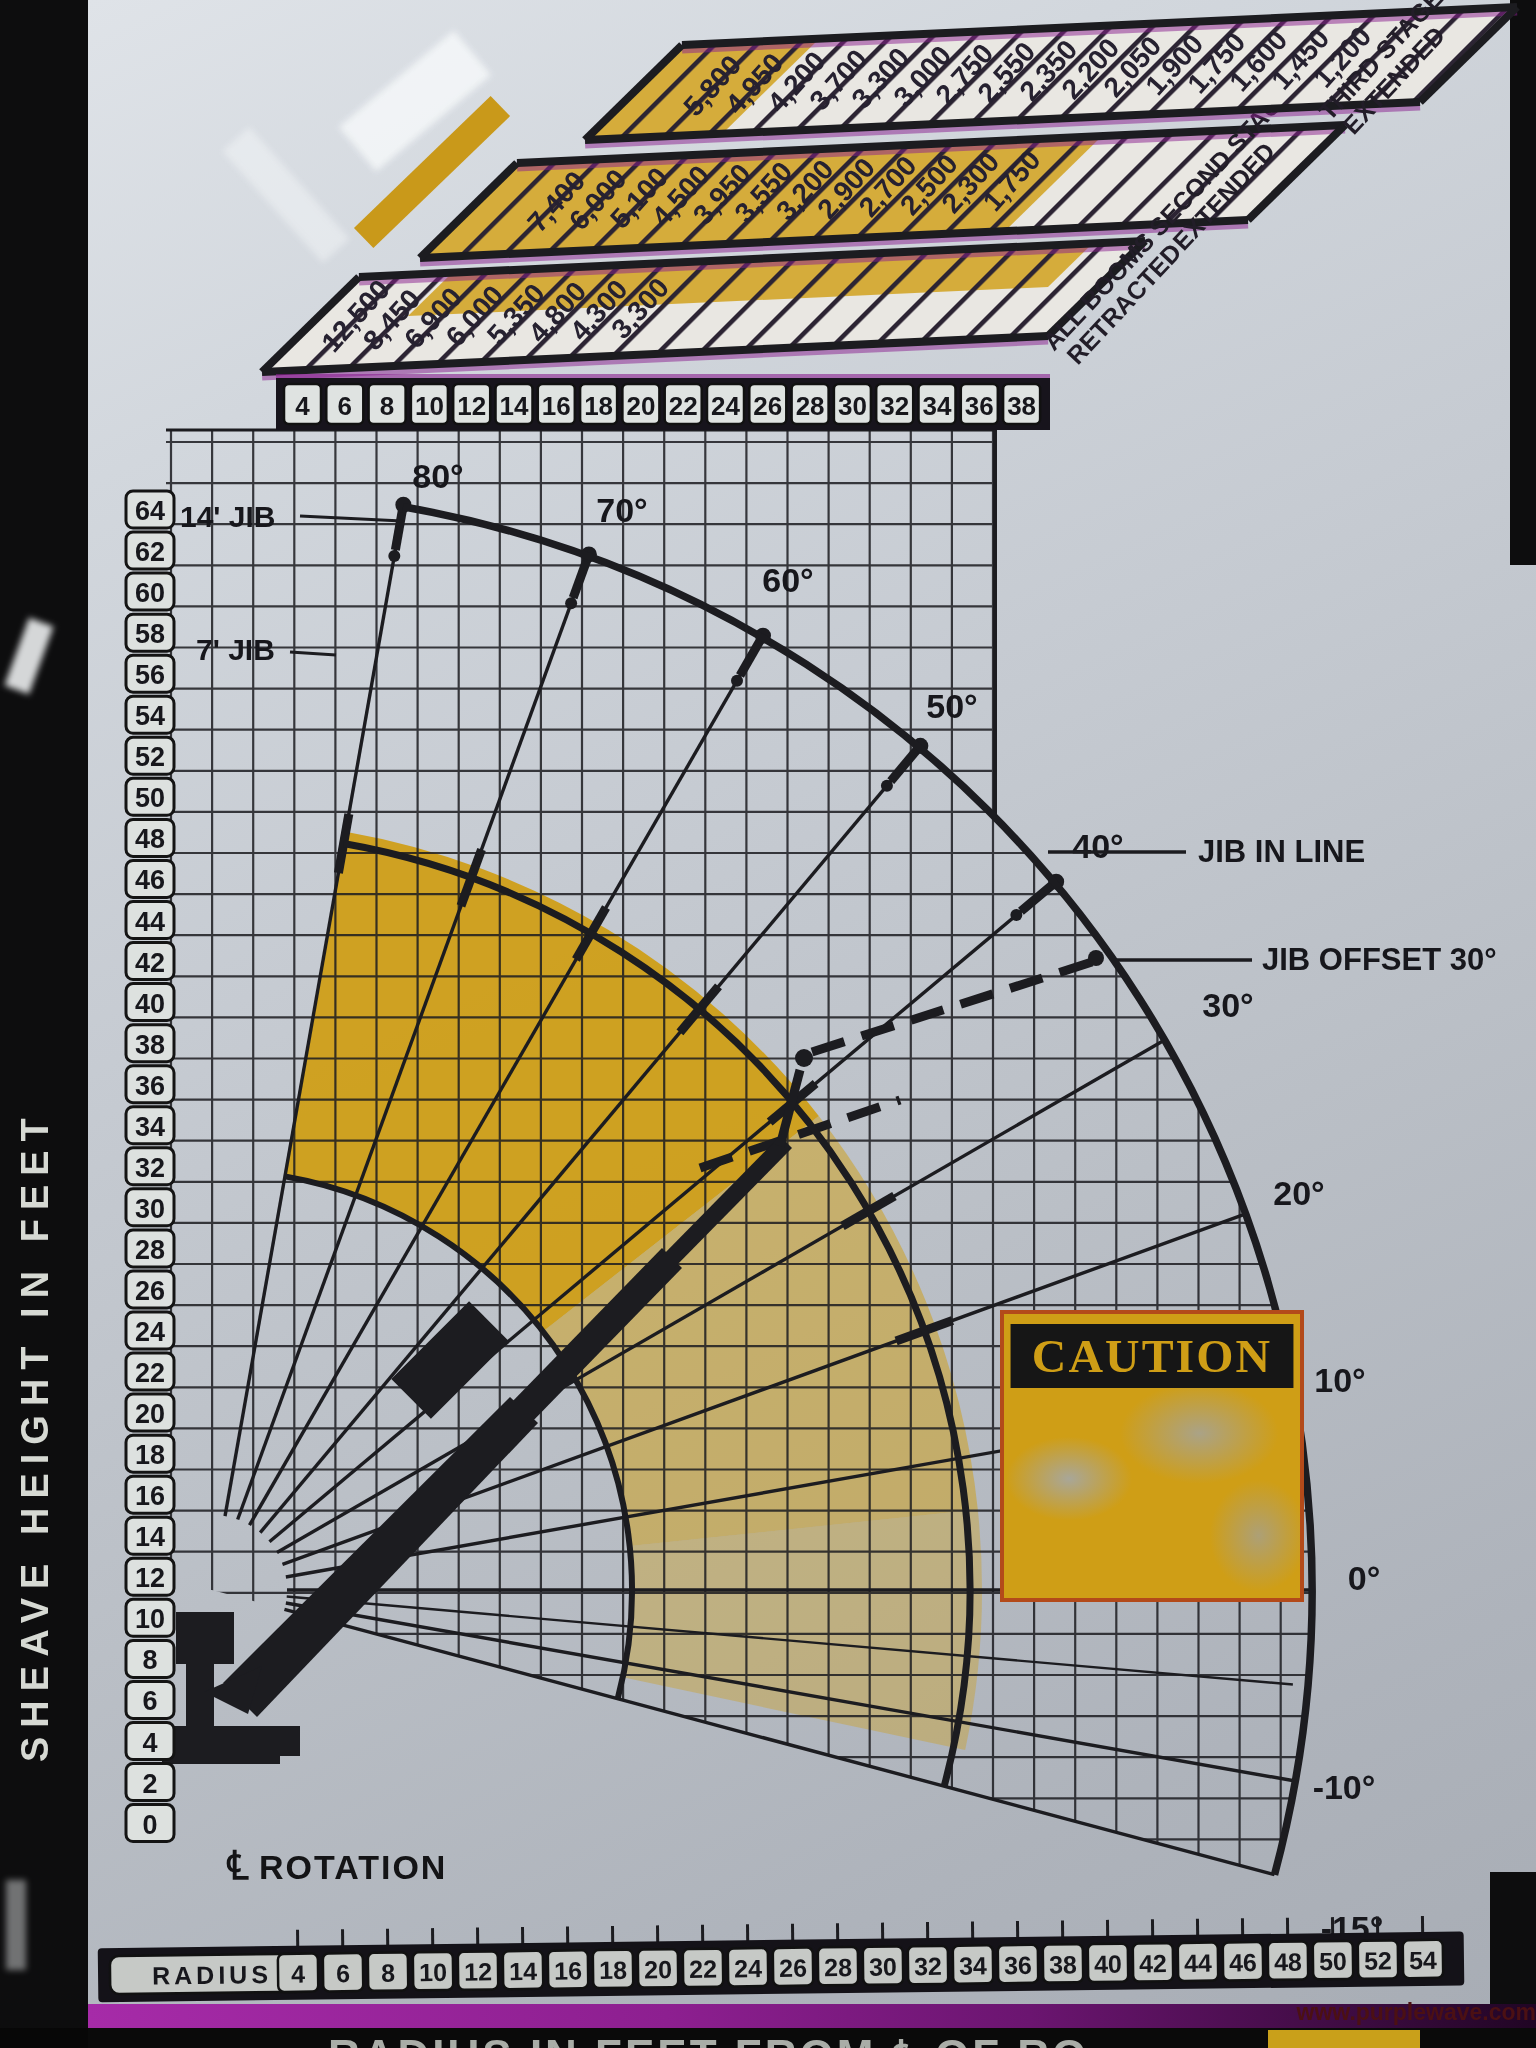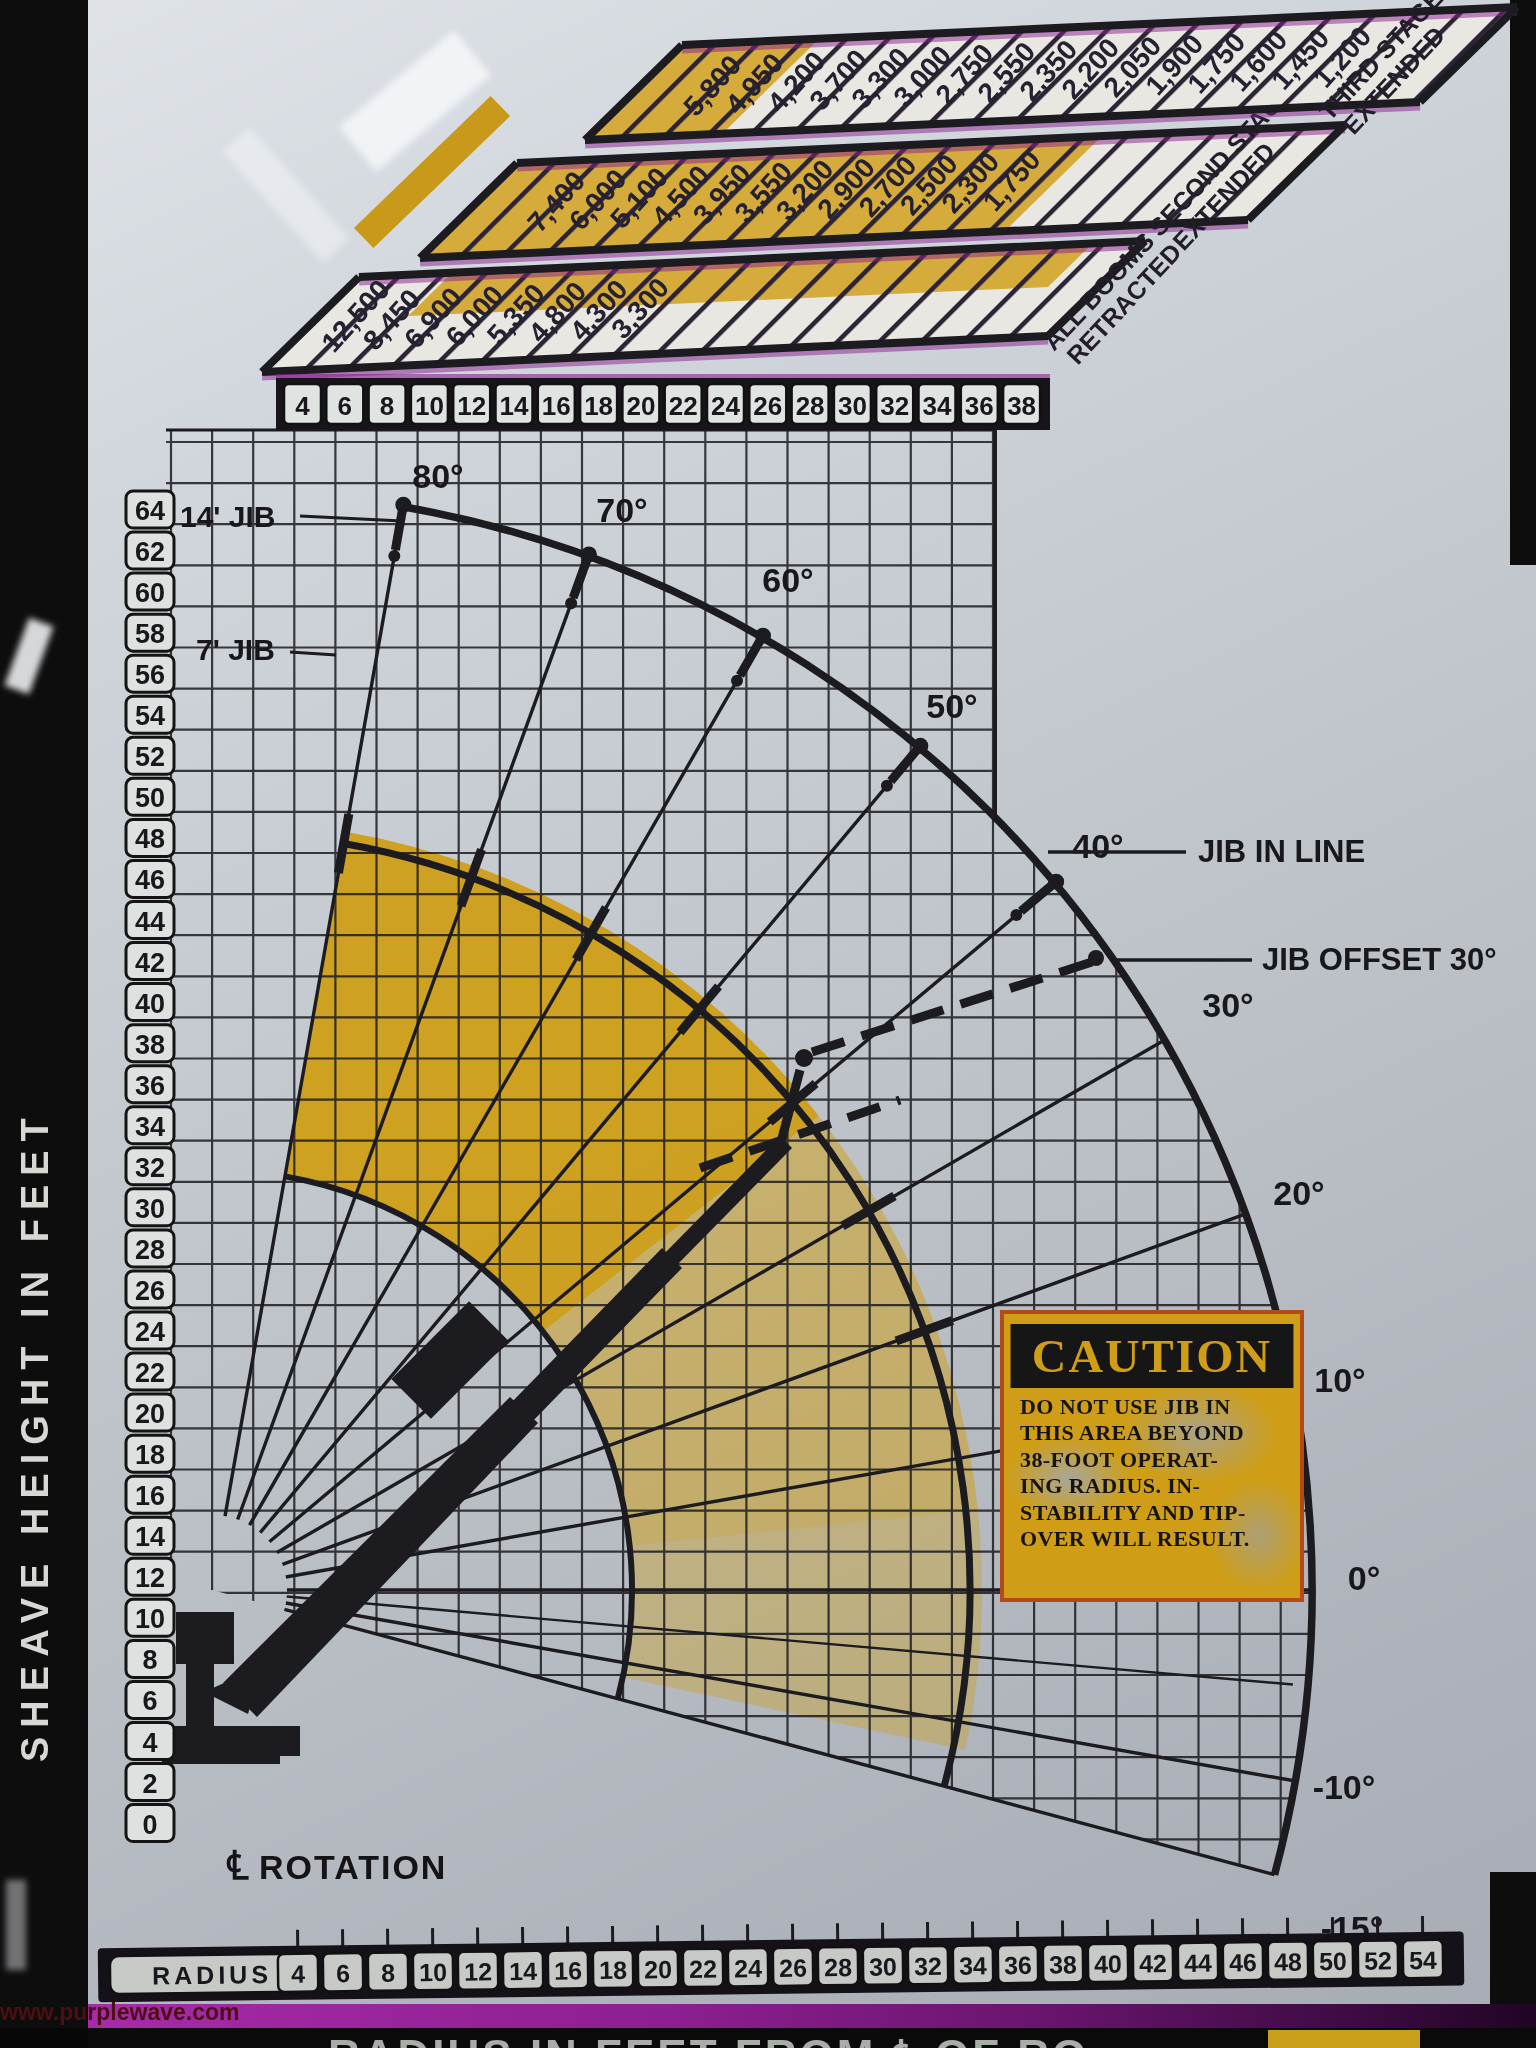--- a/index.html
+++ b/index.html
@@ -24,21 +24,21 @@
          font-size:46px;font-weight:bold;letter-spacing:2px;transform:scaleX(1.04);}
   .caution-body{margin:6px 16px;color:#141414;font-size:22px;font-weight:bold;line-height:1.2;
          letter-spacing:.4px;white-space:pre-line;}
   .rotation-label{position:absolute;left:226px;top:1836px;color:#141416;font-size:34px;font-weight:bold;letter-spacing:2px;}
   .rotation-label .cl{font-size:40px;margin-right:8px;}
   .purple-band{position:absolute;left:88px;top:2004px;width:1448px;height:24px;
          background:linear-gradient(90deg,#a62ba8 0%,#8d1f90 40%,#6b1570 65%,#3c0b40 88%,#200524 100%);}
   .footer-black{position:absolute;left:88px;top:2028px;width:1448px;height:20px;background:#0a0a0a;overflow:hidden;}
   .banner-text{display:block;margin:-4px 0 0 240px;color:#a9ada7;font-size:44px;font-weight:bold;letter-spacing:3px;white-space:nowrap;}
   .footer-gold{position:absolute;left:1268px;top:2030px;width:152px;height:18px;background:#c9a01a;}
-  .watermark{position:absolute;left:0;top:1999px;width:1536px;text-align:left;
+  .watermark{position:absolute;left:0;top:1999px;width:1536px;text-align:right;
          color:#4b1013;font-size:23px;font-weight:bold;z-index:9;}
   .scratch{position:absolute;background:rgba(248,250,251,.85);filter:blur(3px);}
 </style>
 </head>
 <body>
 
 <div class="photo">
   <div class="plate"></div>
 
   <div class="corner" style="left:0;top:0;width:88px;height:2048px;"></div>
@@ -478,26 +478,20 @@
         <text transform="translate(1333,1977)" font-family="&quot;Liberation Sans&quot;,sans-serif" font-weight="bold" font-size="25" fill="#17171c" text-anchor="middle">50</text>
         <rect x="1358" y="1948" width="40" height="38" rx="6" fill="#c6c9c6" stroke="#111" stroke-width="2.5"></rect>
         <text transform="translate(1378,1977)" font-family="&quot;Liberation Sans&quot;,sans-serif" font-weight="bold" font-size="25" fill="#17171c" text-anchor="middle">52</text>
         <rect x="1403" y="1948" width="40" height="38" rx="6" fill="#c6c9c6" stroke="#111" stroke-width="2.5"></rect>
         <text transform="translate(1423,1977)" font-family="&quot;Liberation Sans&quot;,sans-serif" font-weight="bold" font-size="25" fill="#17171c" text-anchor="middle">54</text>
       </g>
     </svg>
 
   <div class="caution">
     <div class="caution-head">CAUTION</div>
-    <div class="caution-body">DO NOT USE JIB IN
-THIS AREA BEYOND
-38-FOOT OPERAT-
-ING RADIUS. IN-
-STABILITY AND TIP-
-OVER WILL RESULT.</div>
   </div>
 
   <div class="rotation-label">
     <span class="cl">℄</span><span>ROTATION</span>
   </div>
 
   <div class="purple-band"></div>
   <div class="footer-black">
     <span class="banner-text">RADIUS IN FEET FROM ℄ OF RO</span>
   </div>

